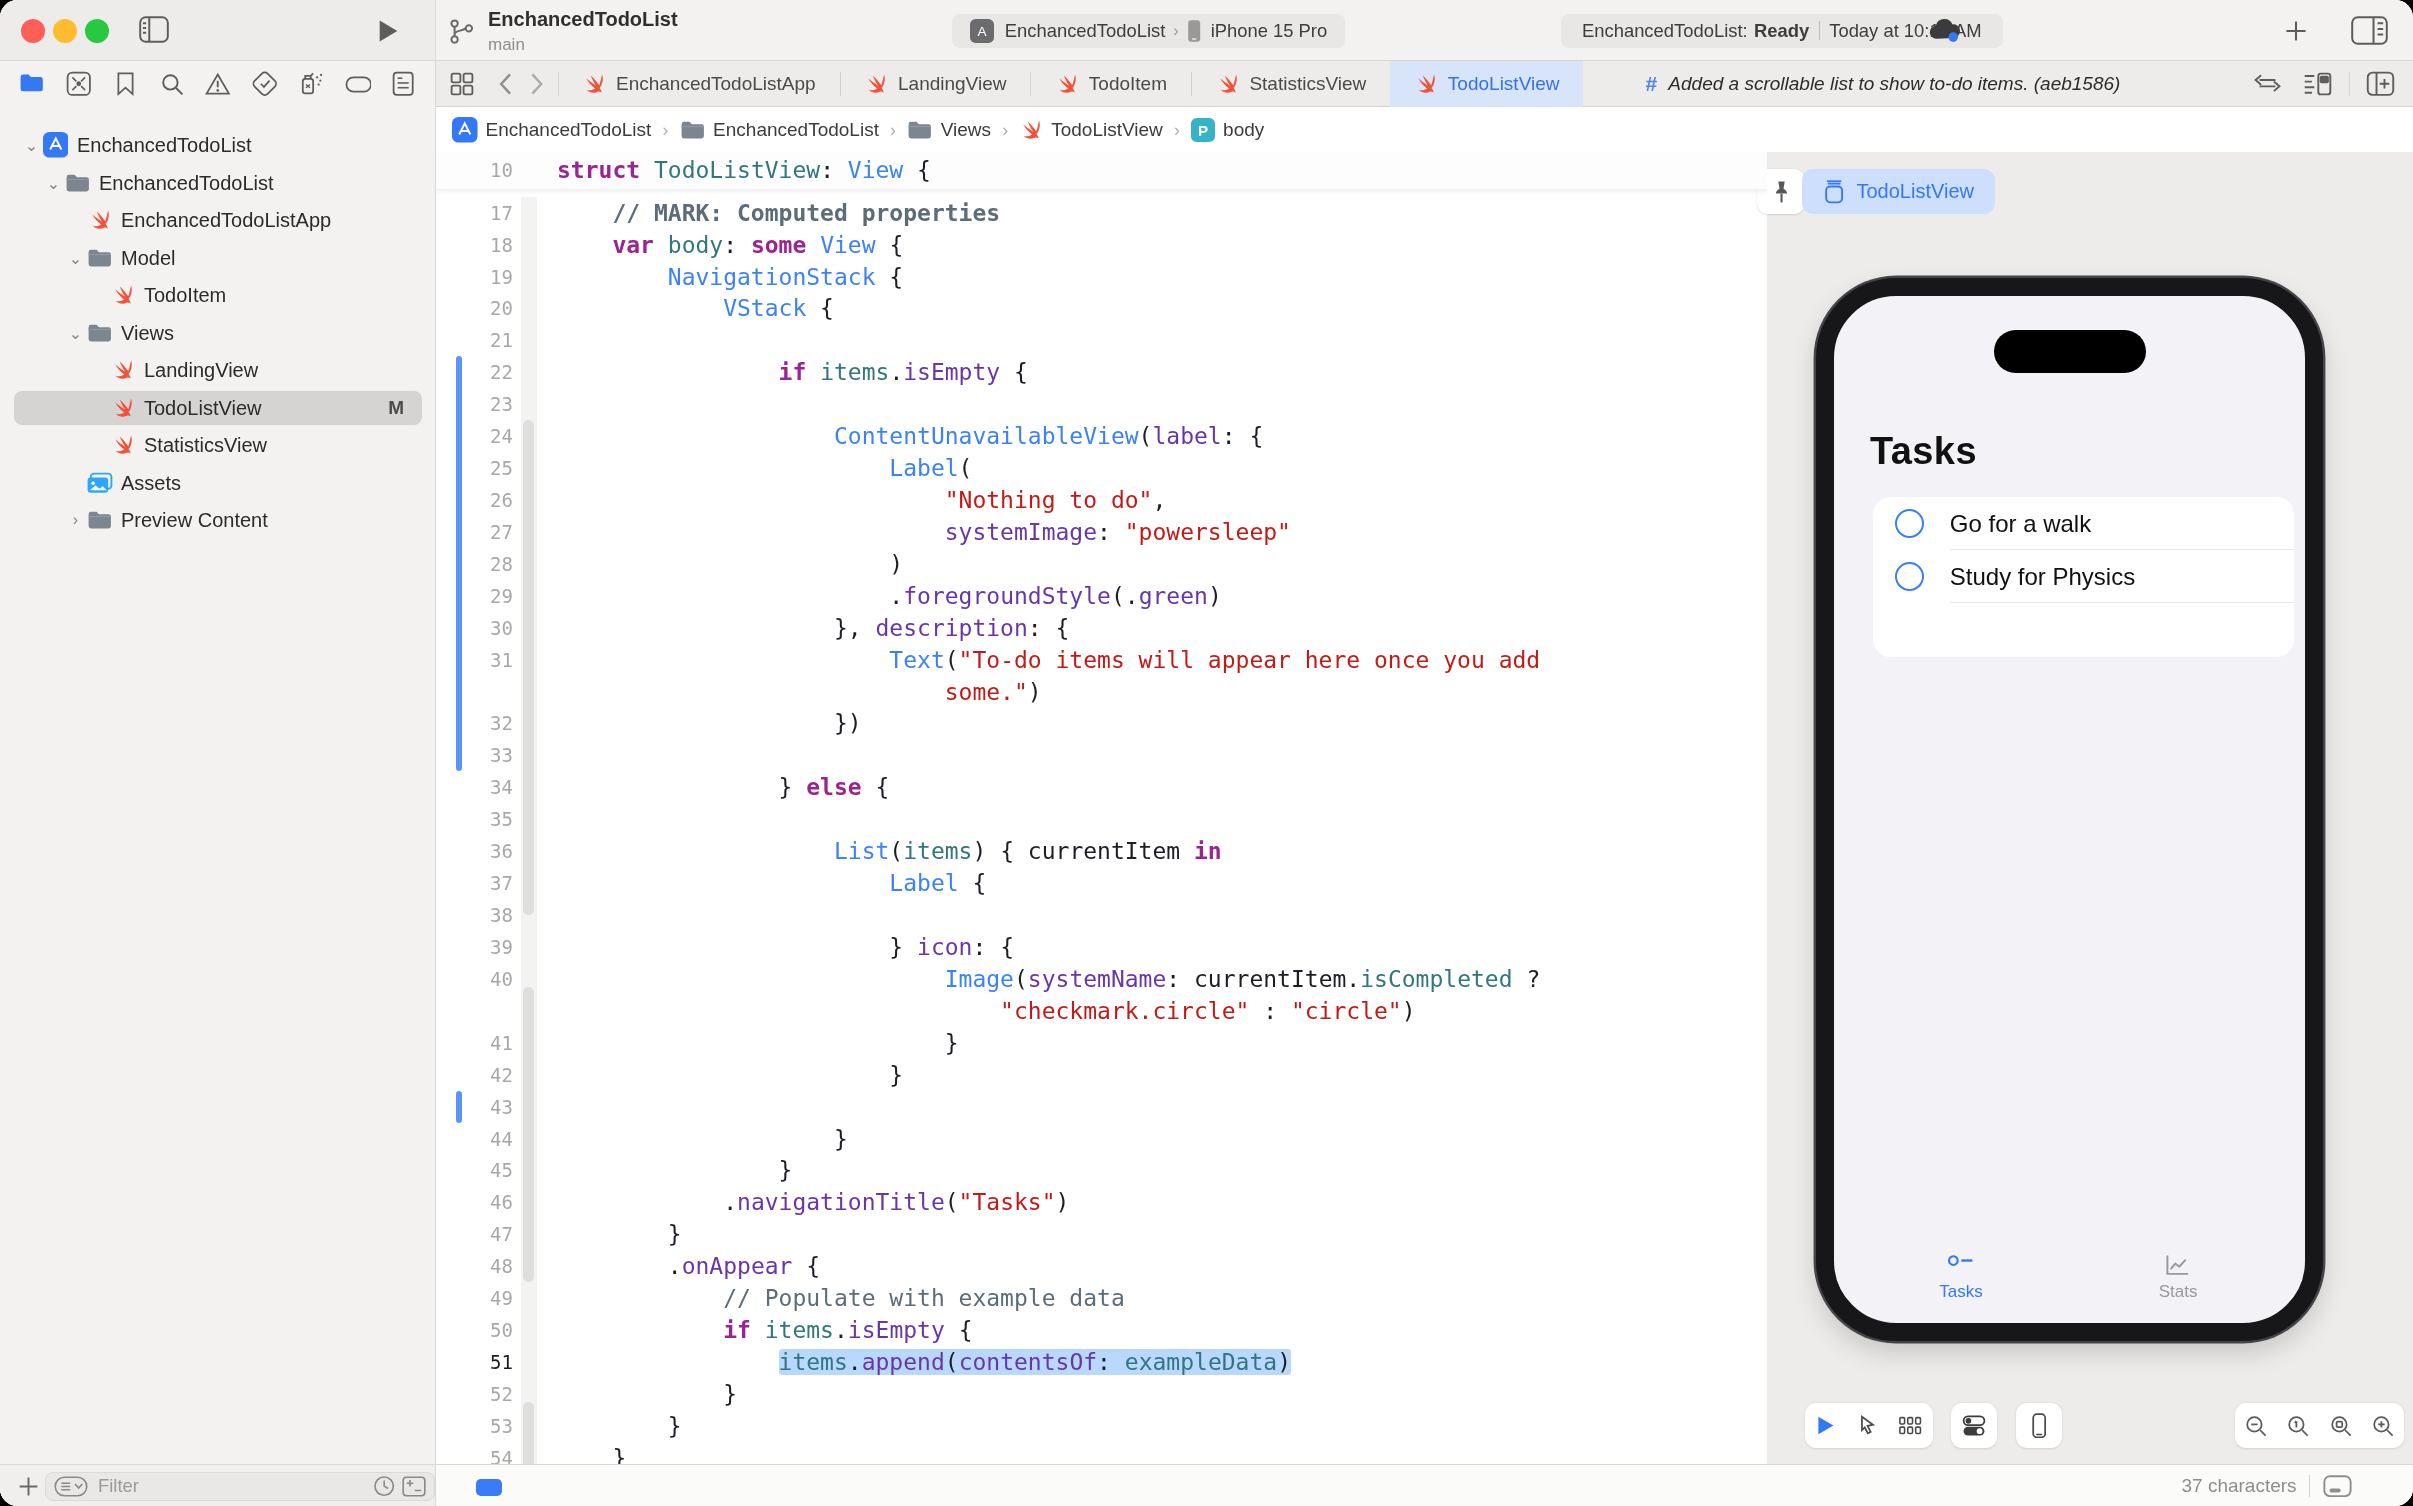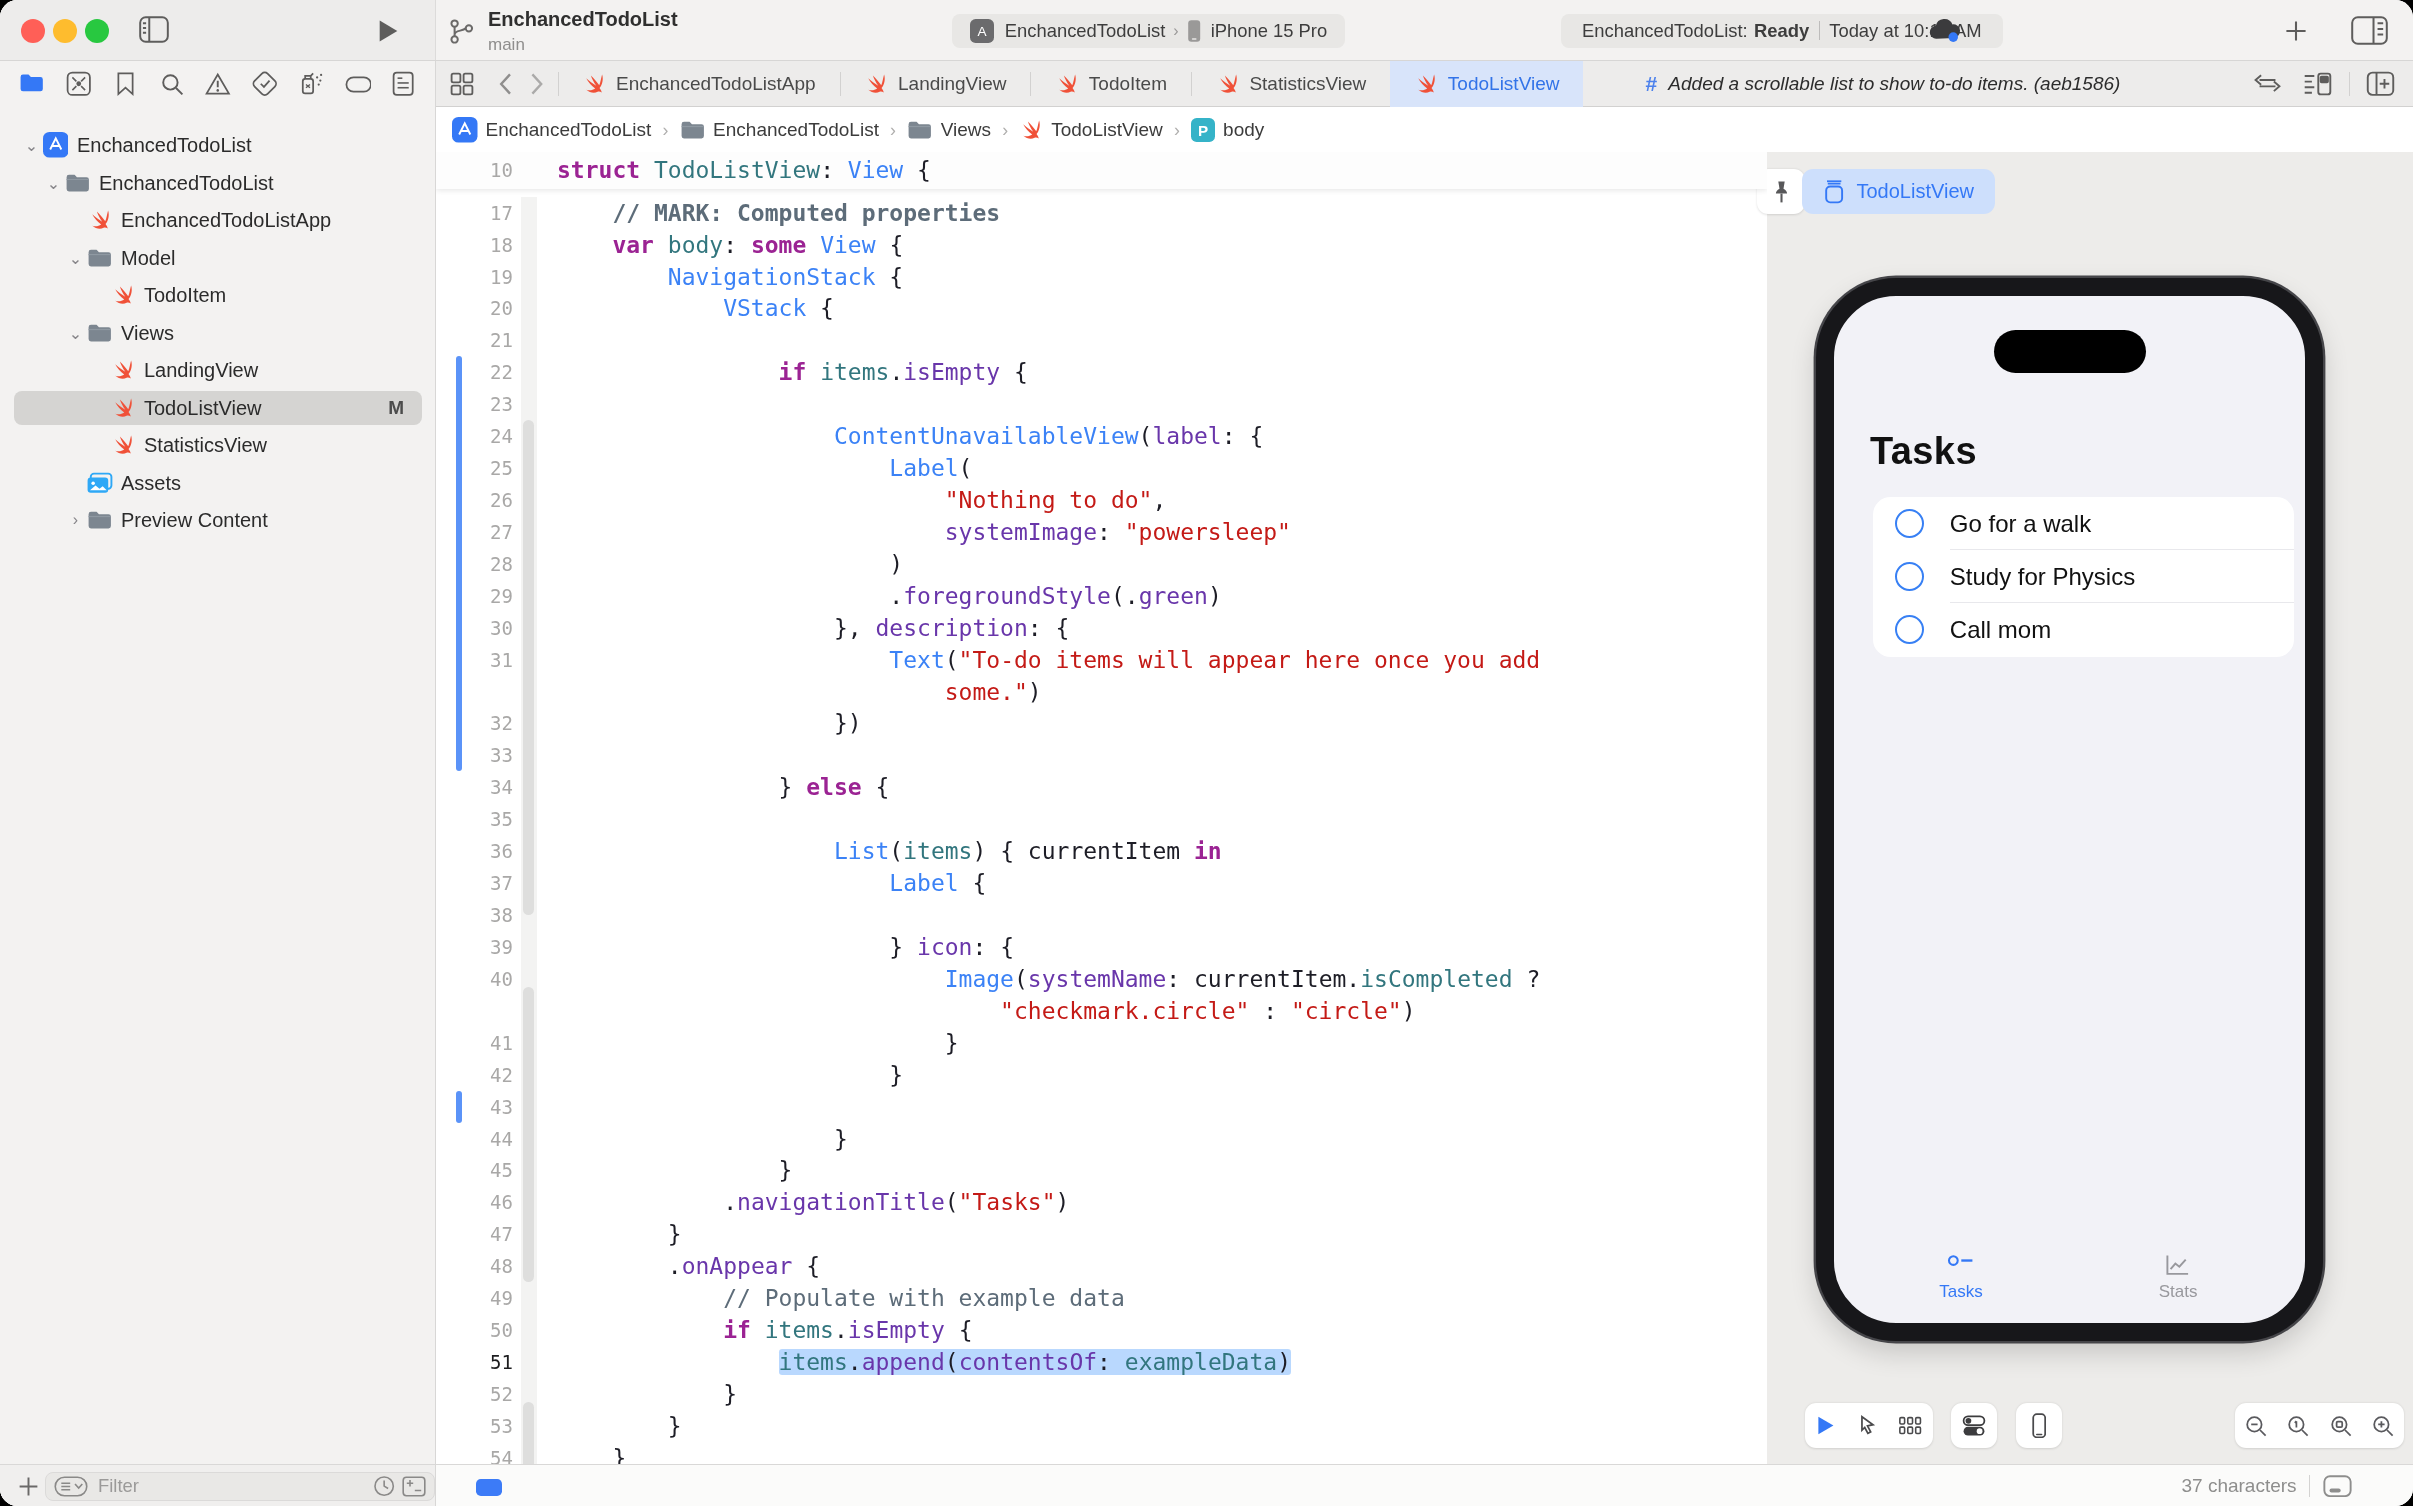--- a/index.html
+++ b/index.html
@@ -601,24 +601,20 @@
             <div class="task-row">
               <div class="ring"></div>
               <div class="t-label">Go for a walk</div>
               <div class="row-sep"></div>
             </div>
             <div class="task-row">
               <div class="ring"></div>
               <div class="t-label">Study for Physics</div>
               <div class="row-sep"></div>
             </div>
-            <div class="task-row">
-              <div class="ring"></div>
-              <div class="t-label">Call mom</div>
-            </div>
           </div>
         <div class="phone-tabbar" id="phone-tabbar">
             <div class="ptab on">
               <span>
                 <svg width="27" height="21" viewBox="0 0 34 26">
                   <circle cx="8" cy="8" r="5.5" fill="none" stroke="#3478F6" stroke-width="2.6"></circle>
                   <line x1="18" y1="8" x2="32" y2="8" stroke="#3478F6" stroke-width="3"></line>
                   <line x1="4" y1="21" x2="14" y2="21" stroke="#3478F6" stroke-width="0"></line>
                 </svg>
               </span>

